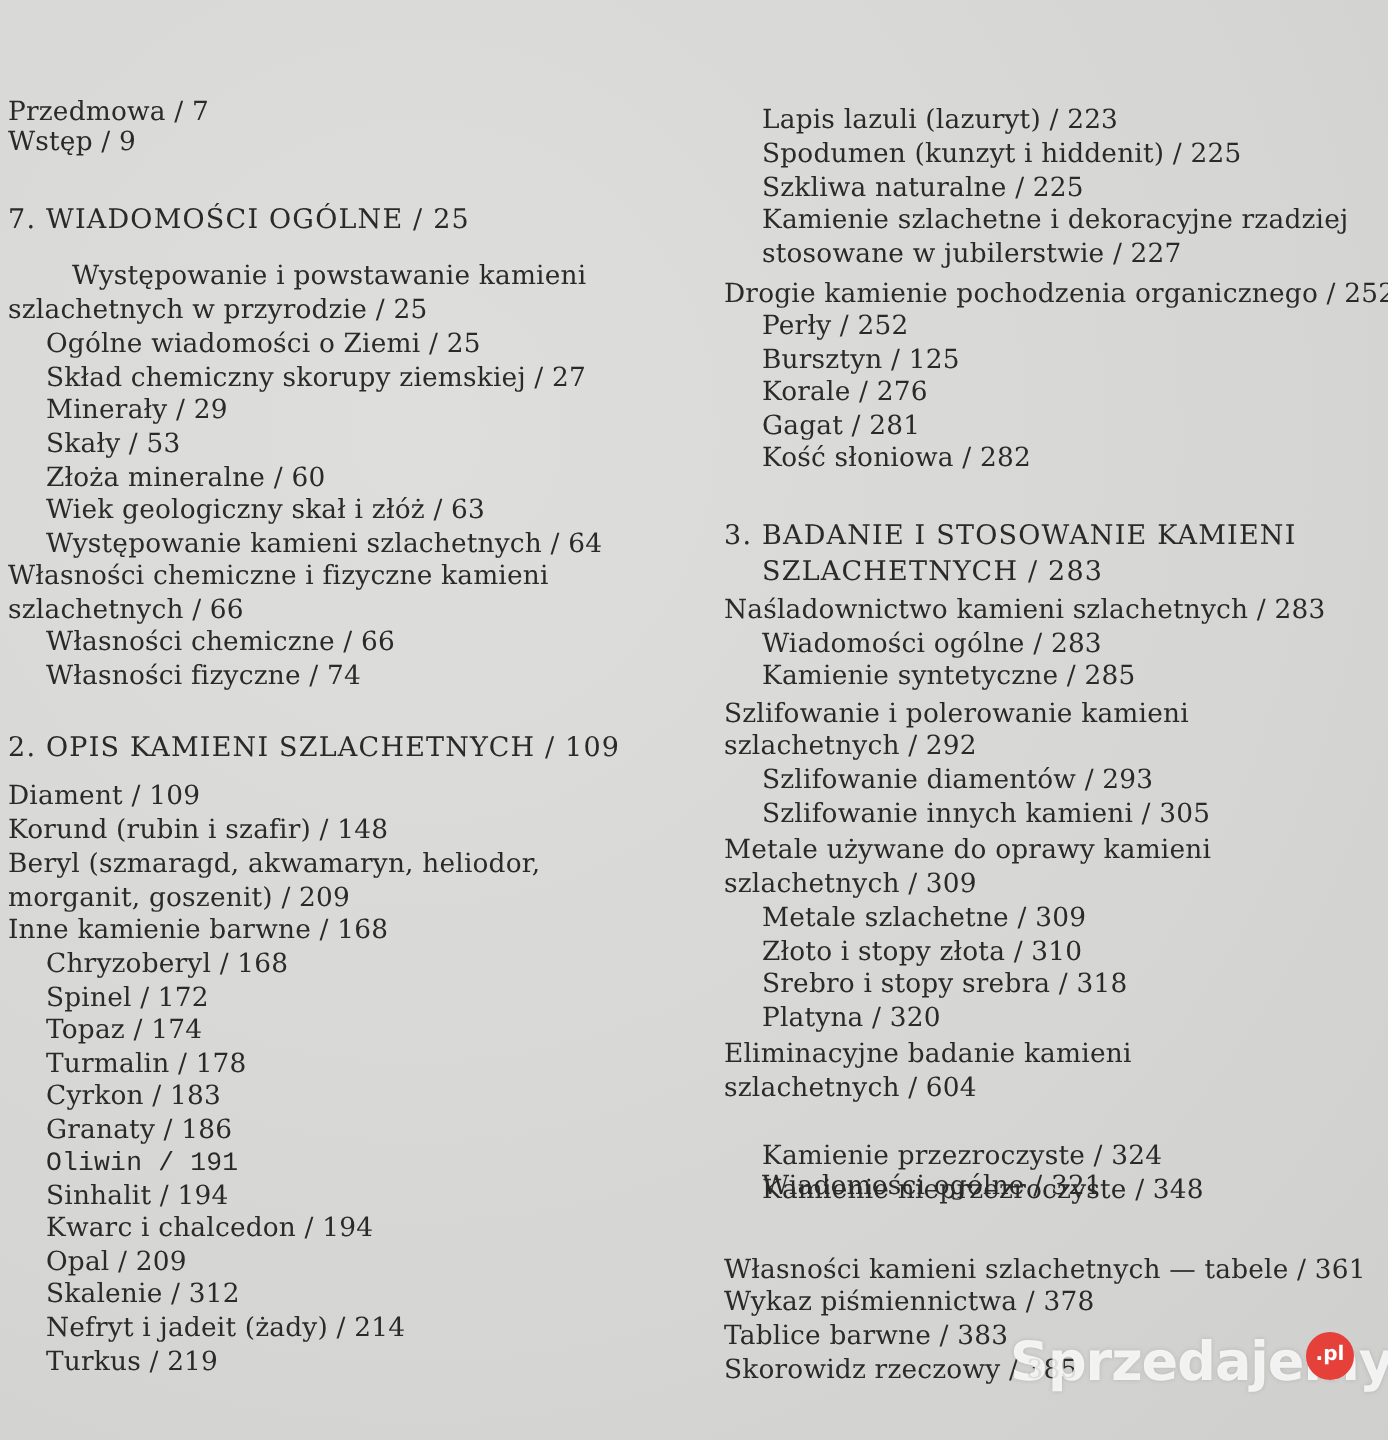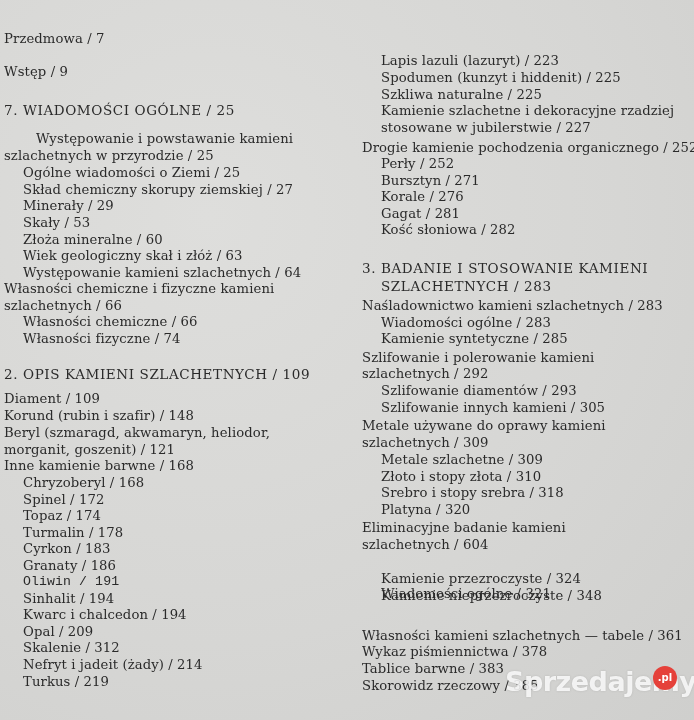--- a/index.html
+++ b/index.html
@@ -33,41 +33,41 @@
     border-radius: 50%; background: #e5413a; color: #fff;
     font-family: "DejaVu Sans", "Liberation Sans", sans-serif;
     font-weight: bold; font-size: 10px; line-height: 24px; text-align: center;
   }
 </style>
 </head>
 <body>
 
 <div class="page">
   <div class="col col-left" id="left-col">
-      <div class="line lvl0" style="top: 30px;">Przedmowa / 7</div>
+      <div class="line lvl0" style="top: 48px;">Przedmowa / 7</div>
       <div class="line lvl0" style="top: 63px;">Wstęp / 9</div>
       <div class="line lvl0 chapter" style="top: 101px;">7. WIADOMOŚCI OGÓLNE / 25</div>
       <div class="line lvl0" style="top: 130px; margin-left: 32px;">Występowanie i powstawanie kamieni</div>
       <div class="line lvl0" style="top: 147px;">szlachetnych w przyrodzie / 25</div>
       <div class="line lvl1" style="top: 164px;">Ogólne wiadomości o Ziemi / 25</div>
       <div class="line lvl1" style="top: 181px;">Skład chemiczny skorupy ziemskiej / 27</div>
       <div class="line lvl1" style="top: 197px;">Minerały / 29</div>
       <div class="line lvl1" style="top: 214px;">Skały / 53</div>
       <div class="line lvl1" style="top: 231px;">Złoża mineralne / 60</div>
       <div class="line lvl1" style="top: 247px;">Wiek geologiczny skał i złóż / 63</div>
       <div class="line lvl1" style="top: 264px;">Występowanie kamieni szlachetnych / 64</div>
       <div class="line lvl0" style="top: 280px;">Własności chemiczne i fizyczne kamieni</div>
       <div class="line lvl0" style="top: 297px;">szlachetnych / 66</div>
       <div class="line lvl1" style="top: 313px;">Własności chemiczne / 66</div>
       <div class="line lvl1" style="top: 330px;">Własności fizyczne / 74</div>
       <div class="line lvl0 chapter" style="top: 365px;">2. OPIS KAMIENI SZLACHETNYCH / 109</div>
       <div class="line lvl0" style="top: 390px;">Diament / 109</div>
       <div class="line lvl0" style="top: 407px;">Korund (rubin i szafir) / 148</div>
       <div class="line lvl0" style="top: 424px;">Beryl (szmaragd, akwamaryn, heliodor,</div>
-      <div class="line lvl0" style="top: 441px;">morganit, goszenit) / 121</div>
+      <div class="line lvl0" style="top: 441px;">morganit, goszenit) / 209</div>
       <div class="line lvl0" style="top: 457px;">Inne kamienie barwne / 168</div>
       <div class="line lvl1" style="top: 474px;">Chryzoberyl / 168</div>
       <div class="line lvl1" style="top: 491px;">Spinel / 172</div>
       <div class="line lvl1" style="top: 507px;">Topaz / 174</div>
       <div class="line lvl1" style="top: 524px;">Turmalin / 178</div>
       <div class="line lvl1" style="top: 540px;">Cyrkon / 183</div>
       <div class="line lvl1" style="top: 557px;">Granaty / 186</div>
       <div class="line lvl1" style="top: 573px; font-family: Liberation Mono, monospace;">Oliwin / 191</div>
       <div class="line lvl1" style="top: 590px;">Sinhalit / 194</div>
       <div class="line lvl1" style="top: 606px;">Kwarc i chalcedon / 194</div>
@@ -77,21 +77,21 @@
       <div class="line lvl1" style="top: 673px;">Turkus / 219</div>
     </div>
   <div class="col col-right right" id="right-col">
       <div class="line lvl1" style="top: 52px;">Lapis lazuli (lazuryt) / 223</div>
       <div class="line lvl1" style="top: 69px;">Spodumen (kunzyt i hiddenit) / 225</div>
       <div class="line lvl1" style="top: 86px;">Szkliwa naturalne / 225</div>
       <div class="line lvl1" style="top: 102px;">Kamienie szlachetne i dekoracyjne rzadziej</div>
       <div class="line lvl1" style="top: 119px;">stosowane w jubilerstwie / 227</div>
       <div class="line lvl0" style="top: 139px;">Drogie kamienie pochodzenia organicznego / 252</div>
       <div class="line lvl1" style="top: 155px;">Perły / 252</div>
-      <div class="line lvl1" style="top: 172px;">Bursztyn / 271</div>
+      <div class="line lvl1" style="top: 172px;">Bursztyn / 125</div>
       <div class="line lvl1" style="top: 188px;">Korale / 276</div>
       <div class="line lvl1" style="top: 205px;">Gagat / 281</div>
       <div class="line lvl1" style="top: 221px;">Kość słoniowa / 282</div>
       <div class="line lvl0 chapter" style="top: 259px;">3. BADANIE I STOSOWANIE KAMIENI</div>
       <div class="line lvl1 chapter" style="top: 277px;">SZLACHETNYCH / 283</div>
       <div class="line lvl0" style="top: 297px;">Naśladownictwo kamieni szlachetnych / 283</div>
       <div class="line lvl1" style="top: 314px;">Wiadomości ogólne / 283</div>
       <div class="line lvl1" style="top: 330px;">Kamienie syntetyczne / 285</div>
       <div class="line lvl0" style="top: 349px;">Szlifowanie i polerowanie kamieni</div>
       <div class="line lvl0" style="top: 365px;">szlachetnych / 292</div>

